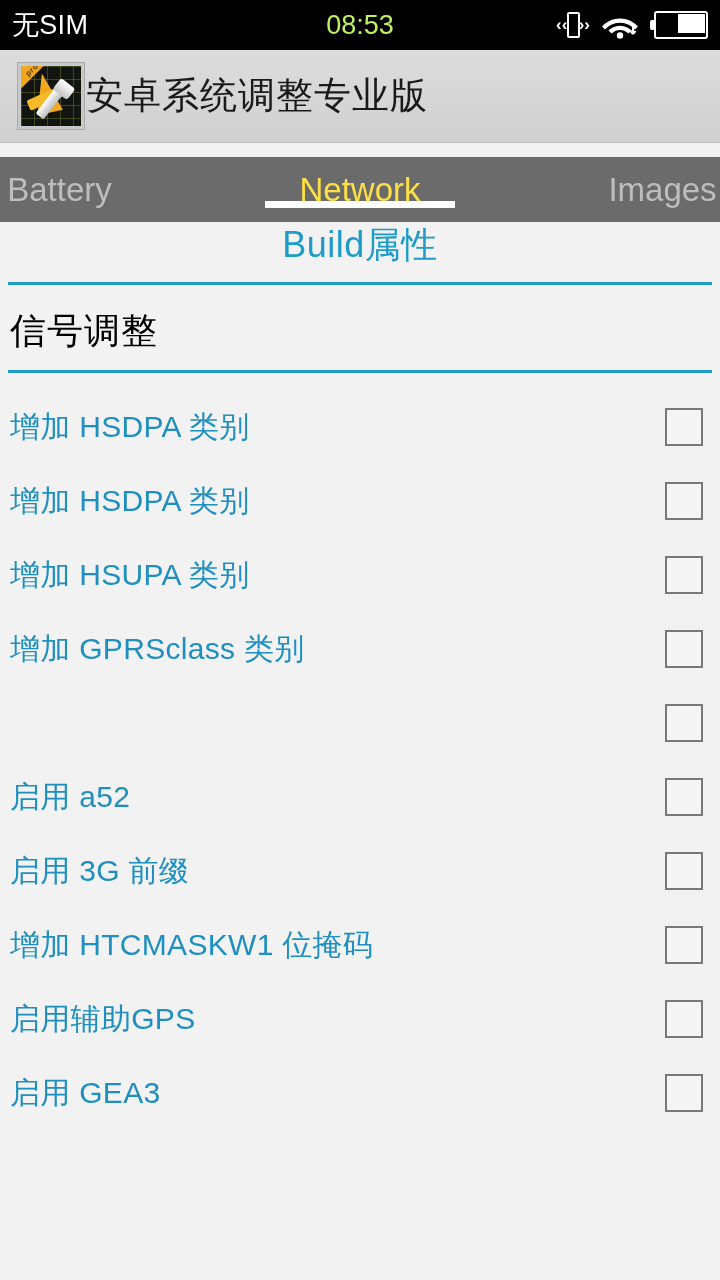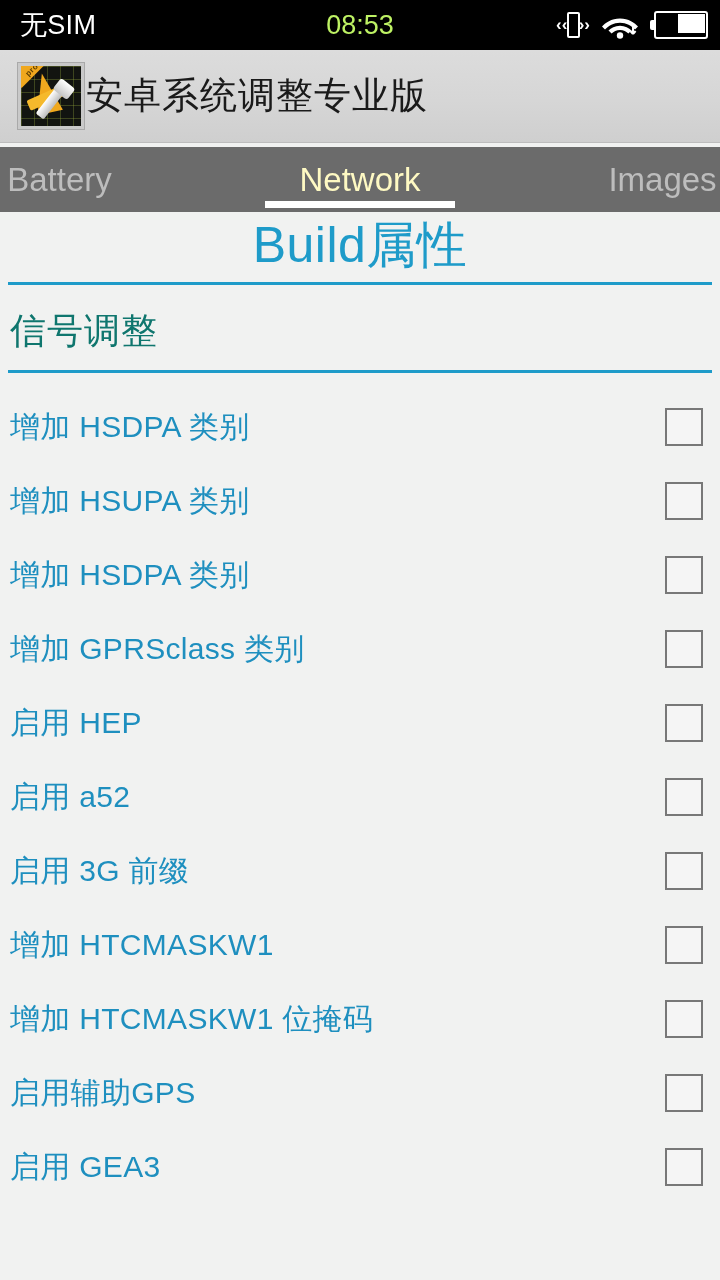--- a/index.html
+++ b/index.html
@@ -10,21 +10,21 @@
     overflow:hidden;
   }
   #screen { position:relative; width:720px; height:1280px; overflow:hidden; background:#f1f2f1; }
 
   
   .statusbar{
     position:absolute; top:0; left:0; width:720px; height:50px;
     background:#000; color:#fff;
     display:flex; align-items:center;
   }
-  .sb-carrier{ position:absolute; left:20px; font-size:27px; letter-spacing:.3px; color:#fff; }
+  .sb-carrier{ position:absolute; left:12px; font-size:27px; letter-spacing:.3px; color:#fff; }
   .sb-clock{ position:absolute; left:0; width:720px; text-align:center; font-size:27px; color:#bef264; }
   .sb-right{ position:absolute; right:12px; display:flex; align-items:center; gap:11px; }
 
   .ic-vibrate{ position:relative; width:34px; height:30px; }
   .ic-vibrate .ph{
     position:absolute; left:11px; top:2px; width:13px; height:26px;
     border:2.5px solid #fff; border-radius:2px;
   }
   .ic-vibrate .wv{ position:absolute; top:7px; color:#fff; font-size:17px; line-height:16px; font-weight:bold; }
   .ic-vibrate .wv.l{ left:0px; }
@@ -93,54 +93,54 @@
     display:flex; align-items:flex-end; justify-content:center;
     letter-spacing:.5px; padding-bottom:1px;
   }
   .app-title{
     margin-left:2px; font-size:37px; color:#1a1a1a; letter-spacing:1px;
     white-space:nowrap;
   }
 
   
   .tabbar{
-    position:absolute; top:147px; left:0; width:720px; height:65px;
+    position:absolute; top:157px; left:0; width:720px; height:65px;
     background:#6b6b6b; overflow:hidden;
   }
   .tab{
     position:absolute; top:0; height:65px;
     display:flex; align-items:center; justify-content:center;
     font-size:33px; white-space:nowrap;
   }
   .tab.inactive{ color:#bdbdbd; }
-  .tab.active{ color:#fef9c3;text-align:center; }
+  .tab.active{ color:#fde047;text-align:center; }
   .tab-0{ left:-58px; width:235px; }
   .tab-1{ left:265px; width:190px; }
   .tab-2{ left:545px; width:235px; }
   .tab-underline{
     position:absolute; left:265px; top:201px; width:190px; height:7px;
     background:#ffffff;
   }
 
   
   .page-title{
     position:absolute; top:213px; left:0; width:720px; height:65px;
     display:flex; align-items:center; justify-content:center;
-    font-size:50px; color:#1e9bc9; letter-spacing:.5px;text-align:right;
+    font-size:36px; color:#1e9bc9; letter-spacing:.5px;text-align:right;
   }
   .page-title-rule{
     position:absolute; left:8px; top:282px; width:704px; height:3px;
     background:#1e9bc9;
   }
 
   
   .section-title{
     position:absolute; top:300px; left:10px; width:700px; height:62px;
     display:flex; align-items:center;
-    font-size:36px; color:#0f766e; letter-spacing:1px;
+    font-size:36px; color:#000000; letter-spacing:1px;
   }
   .section-rule{
     position:absolute; left:8px; top:370px; width:704px; height:3px;
     background:#1e9bc9;
   }
 
   
   .list{ position:absolute; top:390px; left:0; width:720px; }
   .row{
     position:relative; height:74px; width:720px;
@@ -214,48 +214,43 @@
 
   <div class="section-title">信号调整</div>
   <div class="section-rule"></div>
 
   <div class="list">
     <div class="row">
       <span class="row-label">增加 HSDPA 类别</span>
       <span class="row-check"></span>
     </div>
     <div class="row">
+      <span class="row-label">增加 HSDPA 类别</span>
+      <span class="row-check"></span>
+    </div>
+    <div class="row">
       <span class="row-label">增加 HSUPA 类别</span>
       <span class="row-check"></span>
     </div>
     <div class="row">
-      <span class="row-label">增加 HSDPA 类别</span>
-      <span class="row-check"></span>
-    </div>
-    <div class="row">
       <span class="row-label">增加 GPRSclass 类别</span>
       <span class="row-check"></span>
     </div>
     <div class="row">
-      <span class="row-label">启用 HEP</span>
       <span class="row-check"></span>
     </div>
     <div class="row">
       <span class="row-label">启用 a52</span>
       <span class="row-check"></span>
     </div>
     <div class="row">
       <span class="row-label">启用 3G 前缀</span>
       <span class="row-check"></span>
     </div>
     <div class="row">
-      <span class="row-label">增加 HTCMASKW1</span>
-      <span class="row-check"></span>
-    </div>
-    <div class="row">
       <span class="row-label">增加 HTCMASKW1 位掩码</span>
       <span class="row-check"></span>
     </div>
     <div class="row">
       <span class="row-label">启用辅助GPS</span>
       <span class="row-check"></span>
     </div>
     <div class="row">
       <span class="row-label">启用 GEA3</span>
       <span class="row-check"></span>

